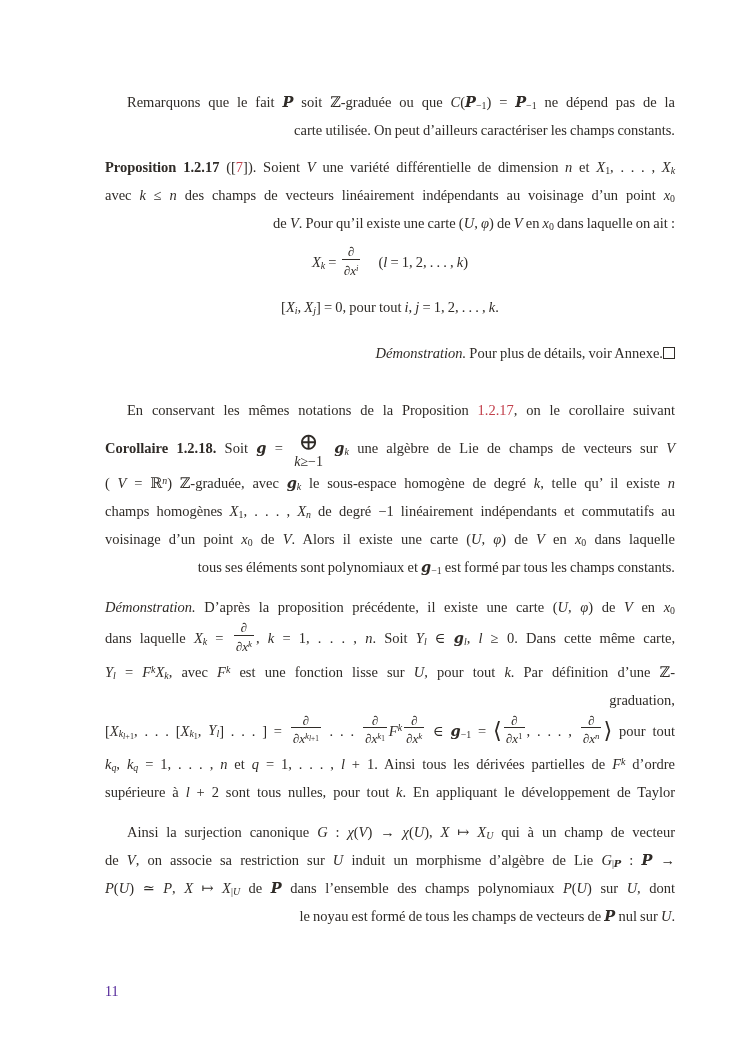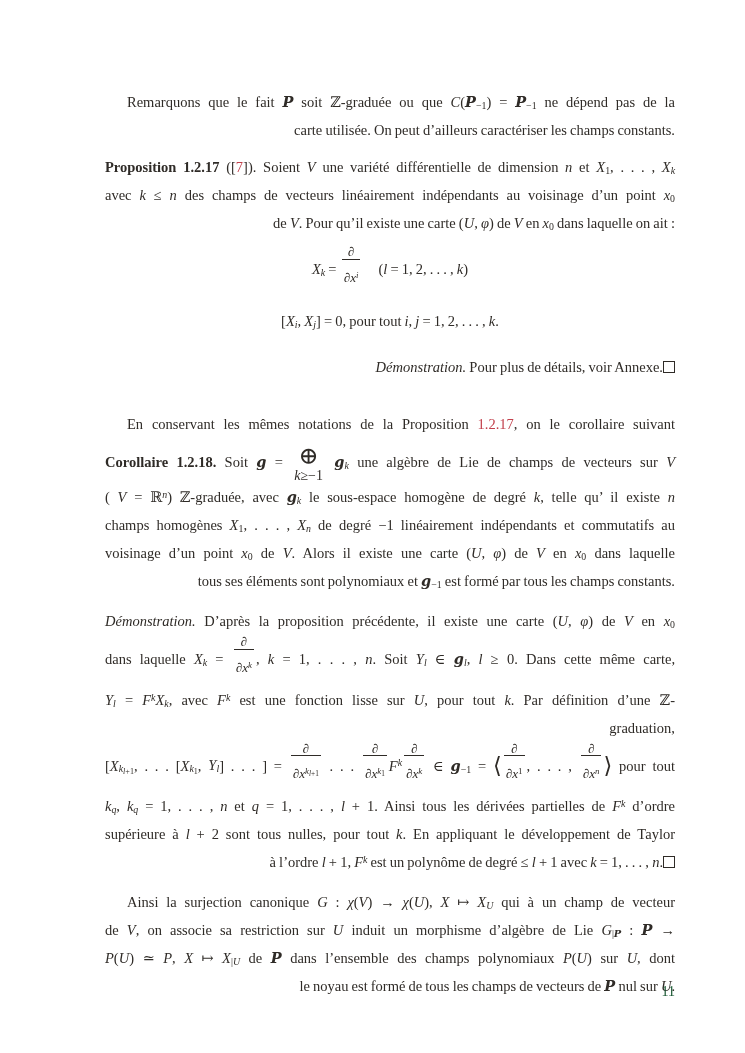--- a/index.html
+++ b/index.html
@@ -23,31 +23,31 @@
   .blk-demo2{margin-top:12px}
   .blk-para3{margin-top:12px}
   i{font-style:italic}
   b{font-weight:bold}
   sub,sup{font-size:68%;line-height:0;}
   sup{vertical-align:0.45em}
   sub{vertical-align:-0.22em}
   sup sub,sub sub,sup sup{font-size:82%}
   .fr{display:inline-block;vertical-align:middle;text-align:center;text-align-last:center;line-height:1.05;font-size:0.9em;margin:0 2px;text-indent:0;word-spacing:0}
   .fn{display:block;padding:0 2px}
-  .fd{display:block;border-top:1px solid currentColor;padding:11px 2px}
+  .fd{display:block;border-top:1px solid currentColor;padding:4px 2px}
   .bigop{display:inline-block;vertical-align:middle;text-align:center;text-align-last:center;line-height:1;margin:0 3px;text-indent:0;word-spacing:0}
   .bo{display:block;font-size:24px}
   .bl{display:block;font-size:14px;margin-top:1px}
   .frak{font-family:"DejaVu Serif",serif;font-weight:700;font-style:italic}
   .cal{font-style:italic}
   .red{color:#c2404c;cursor:pointer}
   .qed{float:right;width:10px;height:10px;border:1.2px solid #2f2b27;margin-top:8px}
   .ang{font-size:1.55em;line-height:0;vertical-align:-0.12em}
   .sp{display:inline-block;width:16px}
-  .footer{position:absolute;left:105px;top:984px;width:570px;text-align:right;font-size:14px;color:#14532d}
+  .footer{position:absolute;left:105px;top:984px;width:570px;text-align:left;font-size:14px;color:#4c1d95}
 </style>
 </head>
 <body>
 
 <div class="sheet">
   <div class="column">
     <div>
         <div class="line j ind">Remarquons que le fait <span class="frak">P</span> soit ℤ-graduée ou que <span class="cal">C</span>(<span class="frak">P</span><sub>−1</sub>) = <span class="frak">P</span><sub>−1</sub> ne dépend pas de la</div>
         <div class="line">carte utilisée. On peut d’ailleurs caractériser les champs constants.</div>
       </div>
@@ -76,21 +76,20 @@
         <div class="line">tous ses éléments sont polynomiaux et <span class="frak">g</span><sub>−1</sub> est formé par tous les champs constants.</div>
       </div>
     <div class="blk-demo2">
         <div class="line j"><i>Démonstration.</i> D’après la proposition précédente, il existe une carte (<i>U</i>, <i>φ</i>) de <i>V</i> en <i>x</i><sub>0</sub></div>
         <div class="line j">dans laquelle <i>X<sub>k</sub></i> = <span class="fr"><span class="fn">∂</span><span class="fd">∂<i>x</i><sup><i>k</i></sup></span></span>, <i>k</i> = 1, . . . , <i>n</i>. Soit <i>Y<sub>l</sub></i> ∈ <span class="frak">g</span><sub><i>l</i></sub>, <i>l</i> ≥ 0. Dans cette même carte,</div>
         <div class="line j"><i>Y<sub>l</sub></i> = <i>F</i><sup><i>k</i></sup><i>X<sub>k</sub></i>, avec <i>F</i><sup><i>k</i></sup> est une fonction lisse sur <i>U</i>, pour tout <i>k</i>. Par définition d’une ℤ-</div>
         <div class="line">graduation,</div>
         <div class="line j">[<i>X</i><sub><i>k</i><sub><i>l</i>+1</sub></sub>, . . . [<i>X</i><sub><i>k</i><sub>1</sub></sub>, <i>Y<sub>l</sub></i>] . . . ] = <span class="fr"><span class="fn">∂</span><span class="fd">∂<i>x</i><sup><i>k</i><sub><i>l</i>+1</sub></sup></span></span> . . . <span class="fr"><span class="fn">∂</span><span class="fd">∂<i>x</i><sup><i>k</i><sub>1</sub></sup></span></span><i>F</i><sup><i>k</i></sup><span class="fr"><span class="fn">∂</span><span class="fd">∂<i>x</i><sup><i>k</i></sup></span></span> ∈ <span class="frak">g</span><sub>−1</sub> = <span class="ang">⟨</span><span class="fr"><span class="fn">∂</span><span class="fd">∂<i>x</i><sup>1</sup></span></span>, . . . , <span class="fr"><span class="fn">∂</span><span class="fd">∂<i>x</i><sup><i>n</i></sup></span></span><span class="ang">⟩</span> pour tout</div>
         <div class="line j"><i>k<sub>q</sub></i>, <i>k<sub>q</sub></i> = 1, . . . , <i>n</i> et <i>q</i> = 1, . . . , <i>l</i> + 1. Ainsi tous les dérivées partielles de <i>F</i><sup><i>k</i></sup> d’ordre</div>
         <div class="line j">supérieure à <i>l</i> + 2 sont tous nulles, pour tout <i>k</i>. En appliquant le développement de Taylor</div>
-        <div class="line">à l’ordre <i>l</i> + 1, <i>F</i><sup><i>k</i></sup> est un polynôme de degré ≤ <i>l</i> + 1 avec <i>k</i> = 1, . . . , <i>n</i>.<span class="qed"></span></div>
       </div>
     <div class="blk-para3">
         <div class="line j ind">Ainsi la surjection canonique <i>G</i> : <i>χ</i>(<i>V</i>) → <i>χ</i>(<i>U</i>), <i>X</i> ↦ <i>X<sub>U</sub></i> qui à un champ de vecteur</div>
         <div class="line j">de <i>V</i>, on associe sa restriction sur <i>U</i> induit un morphisme d’algèbre de Lie <i>G</i><sub>|<span class="frak">P</span></sub> : <span class="frak">P</span> →</div>
         <div class="line j"><span class="cal">P</span>(<i>U</i>) ≃ <span class="cal">P</span>, <i>X</i> ↦ <i>X</i><sub>|<i>U</i></sub> de <span class="frak">P</span> dans l’ensemble des champs polynomiaux <span class="cal">P</span>(<i>U</i>) sur <i>U</i>, dont</div>
         <div class="line">le noyau est formé de tous les champs de vecteurs de <span class="frak">P</span> nul sur <i>U</i>.</div>
       </div>
   </div>
   <div class="footer">11</div>
 </div>

